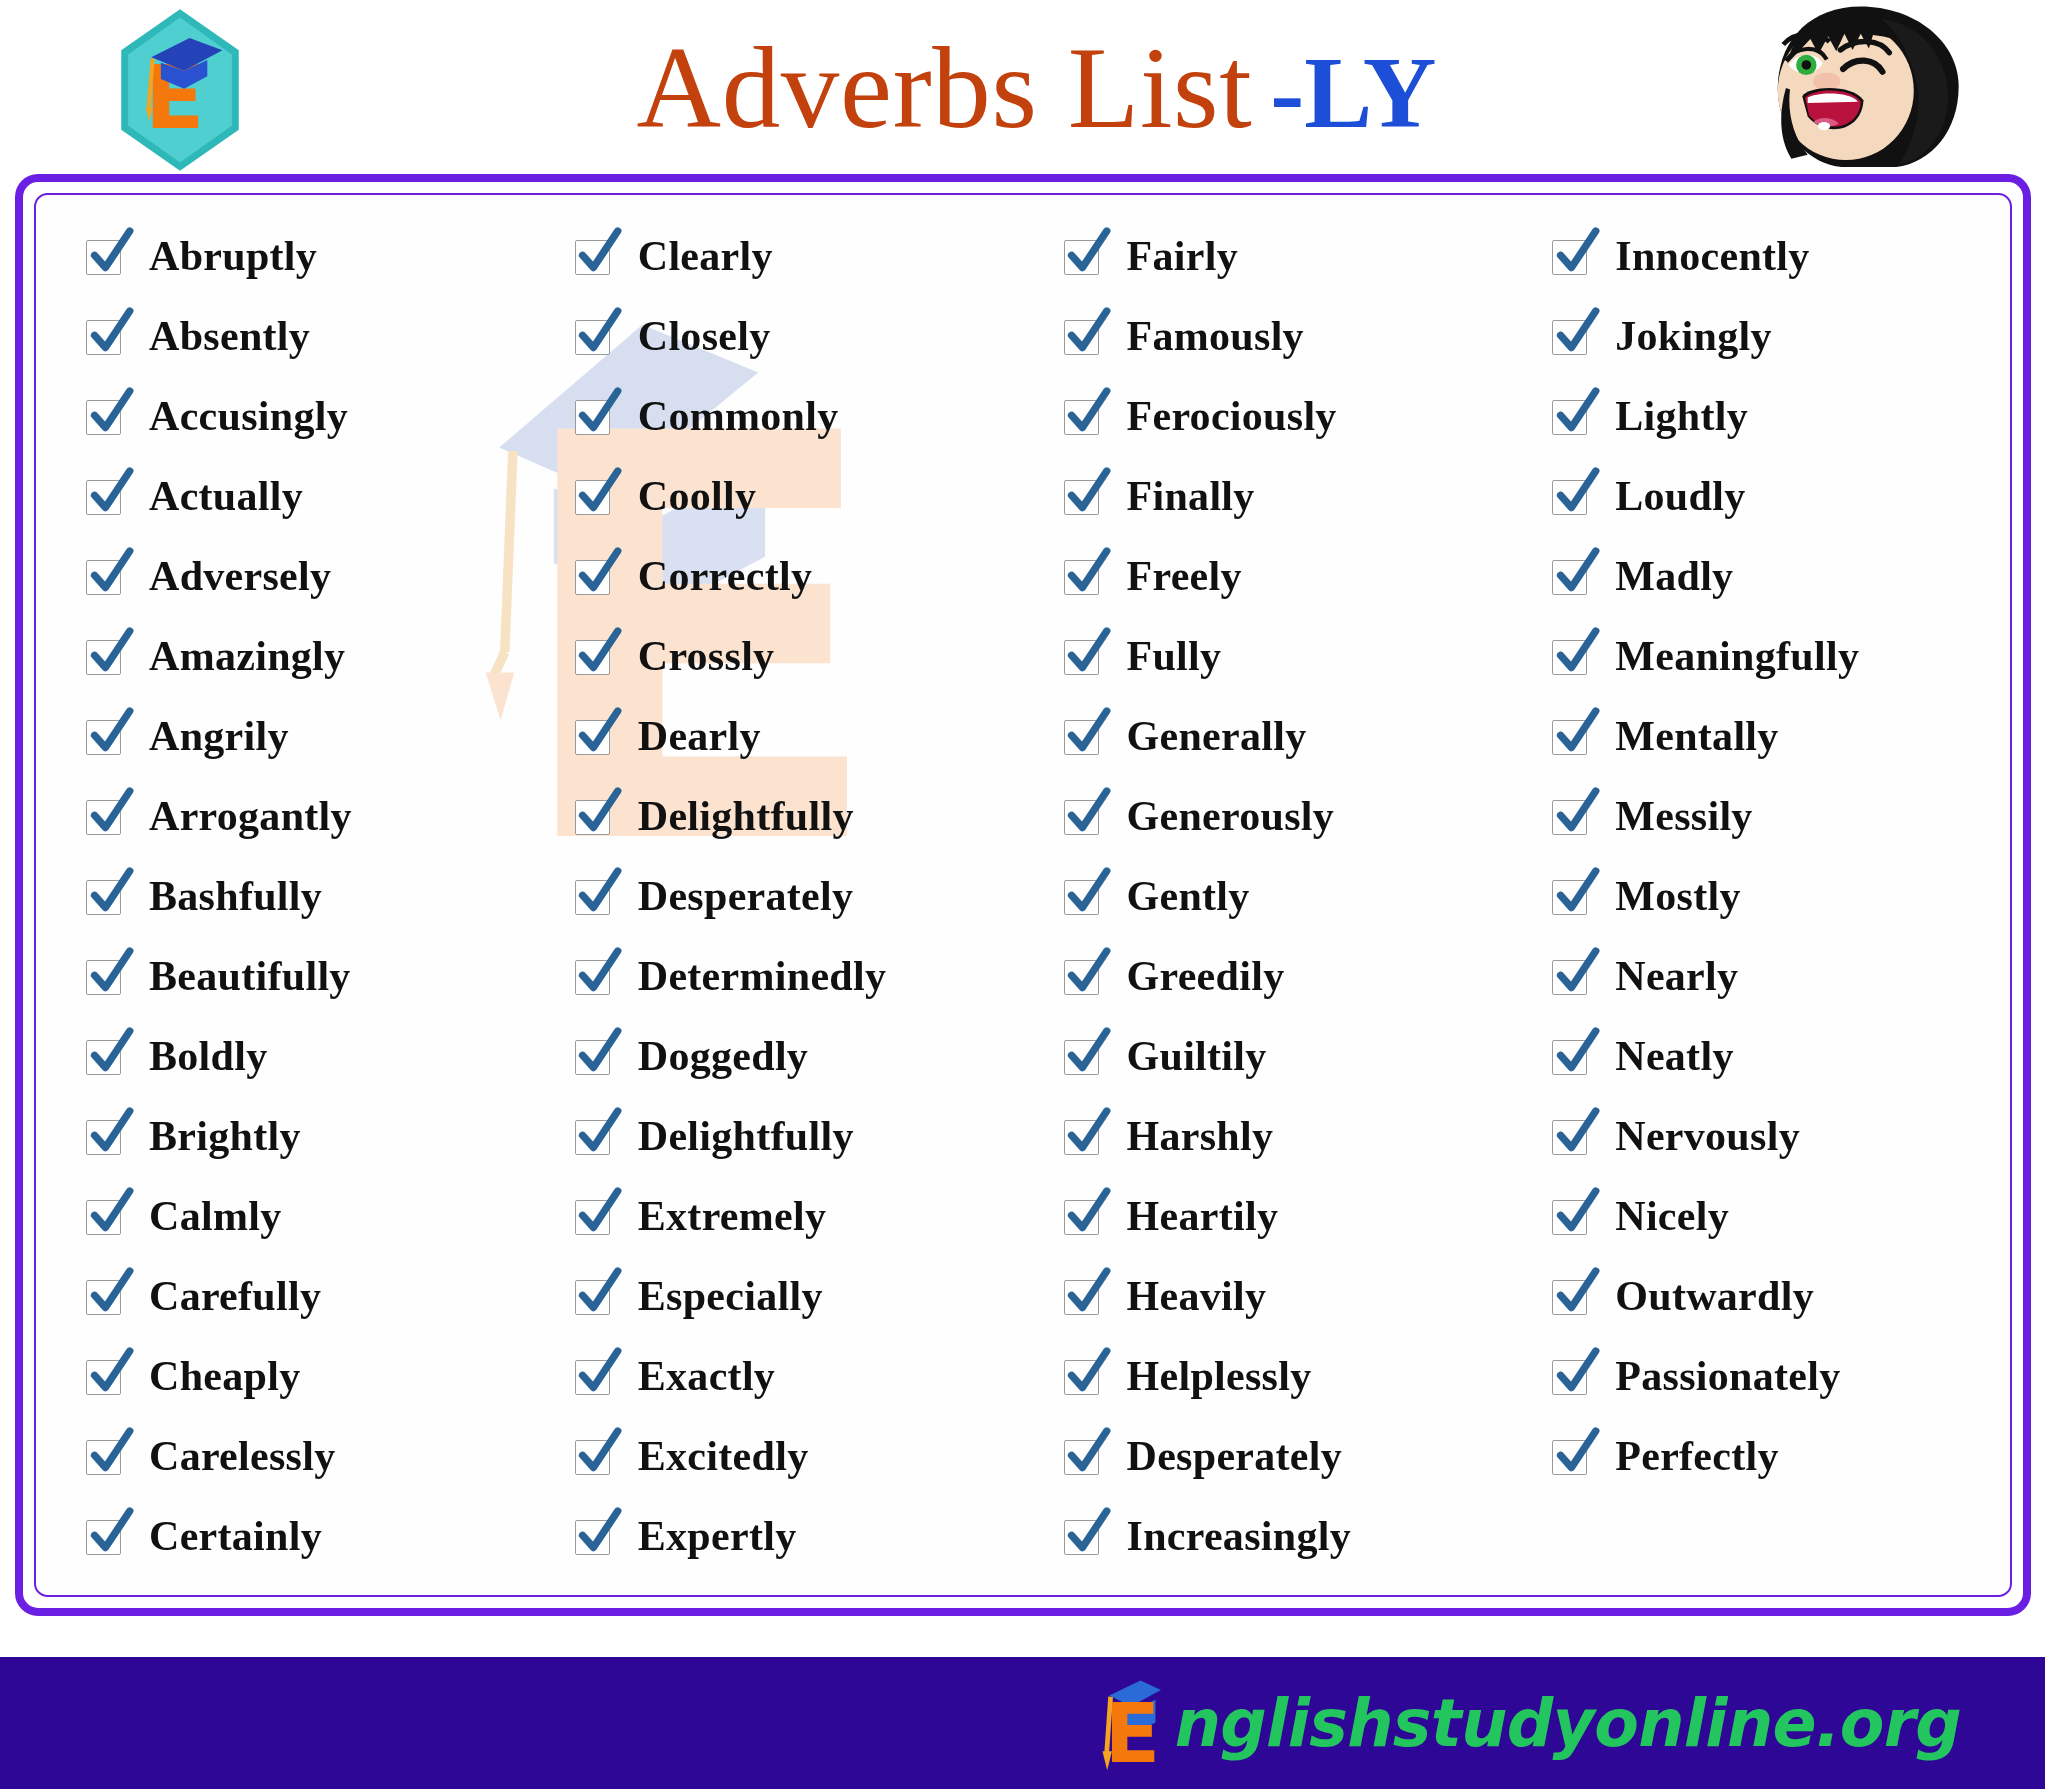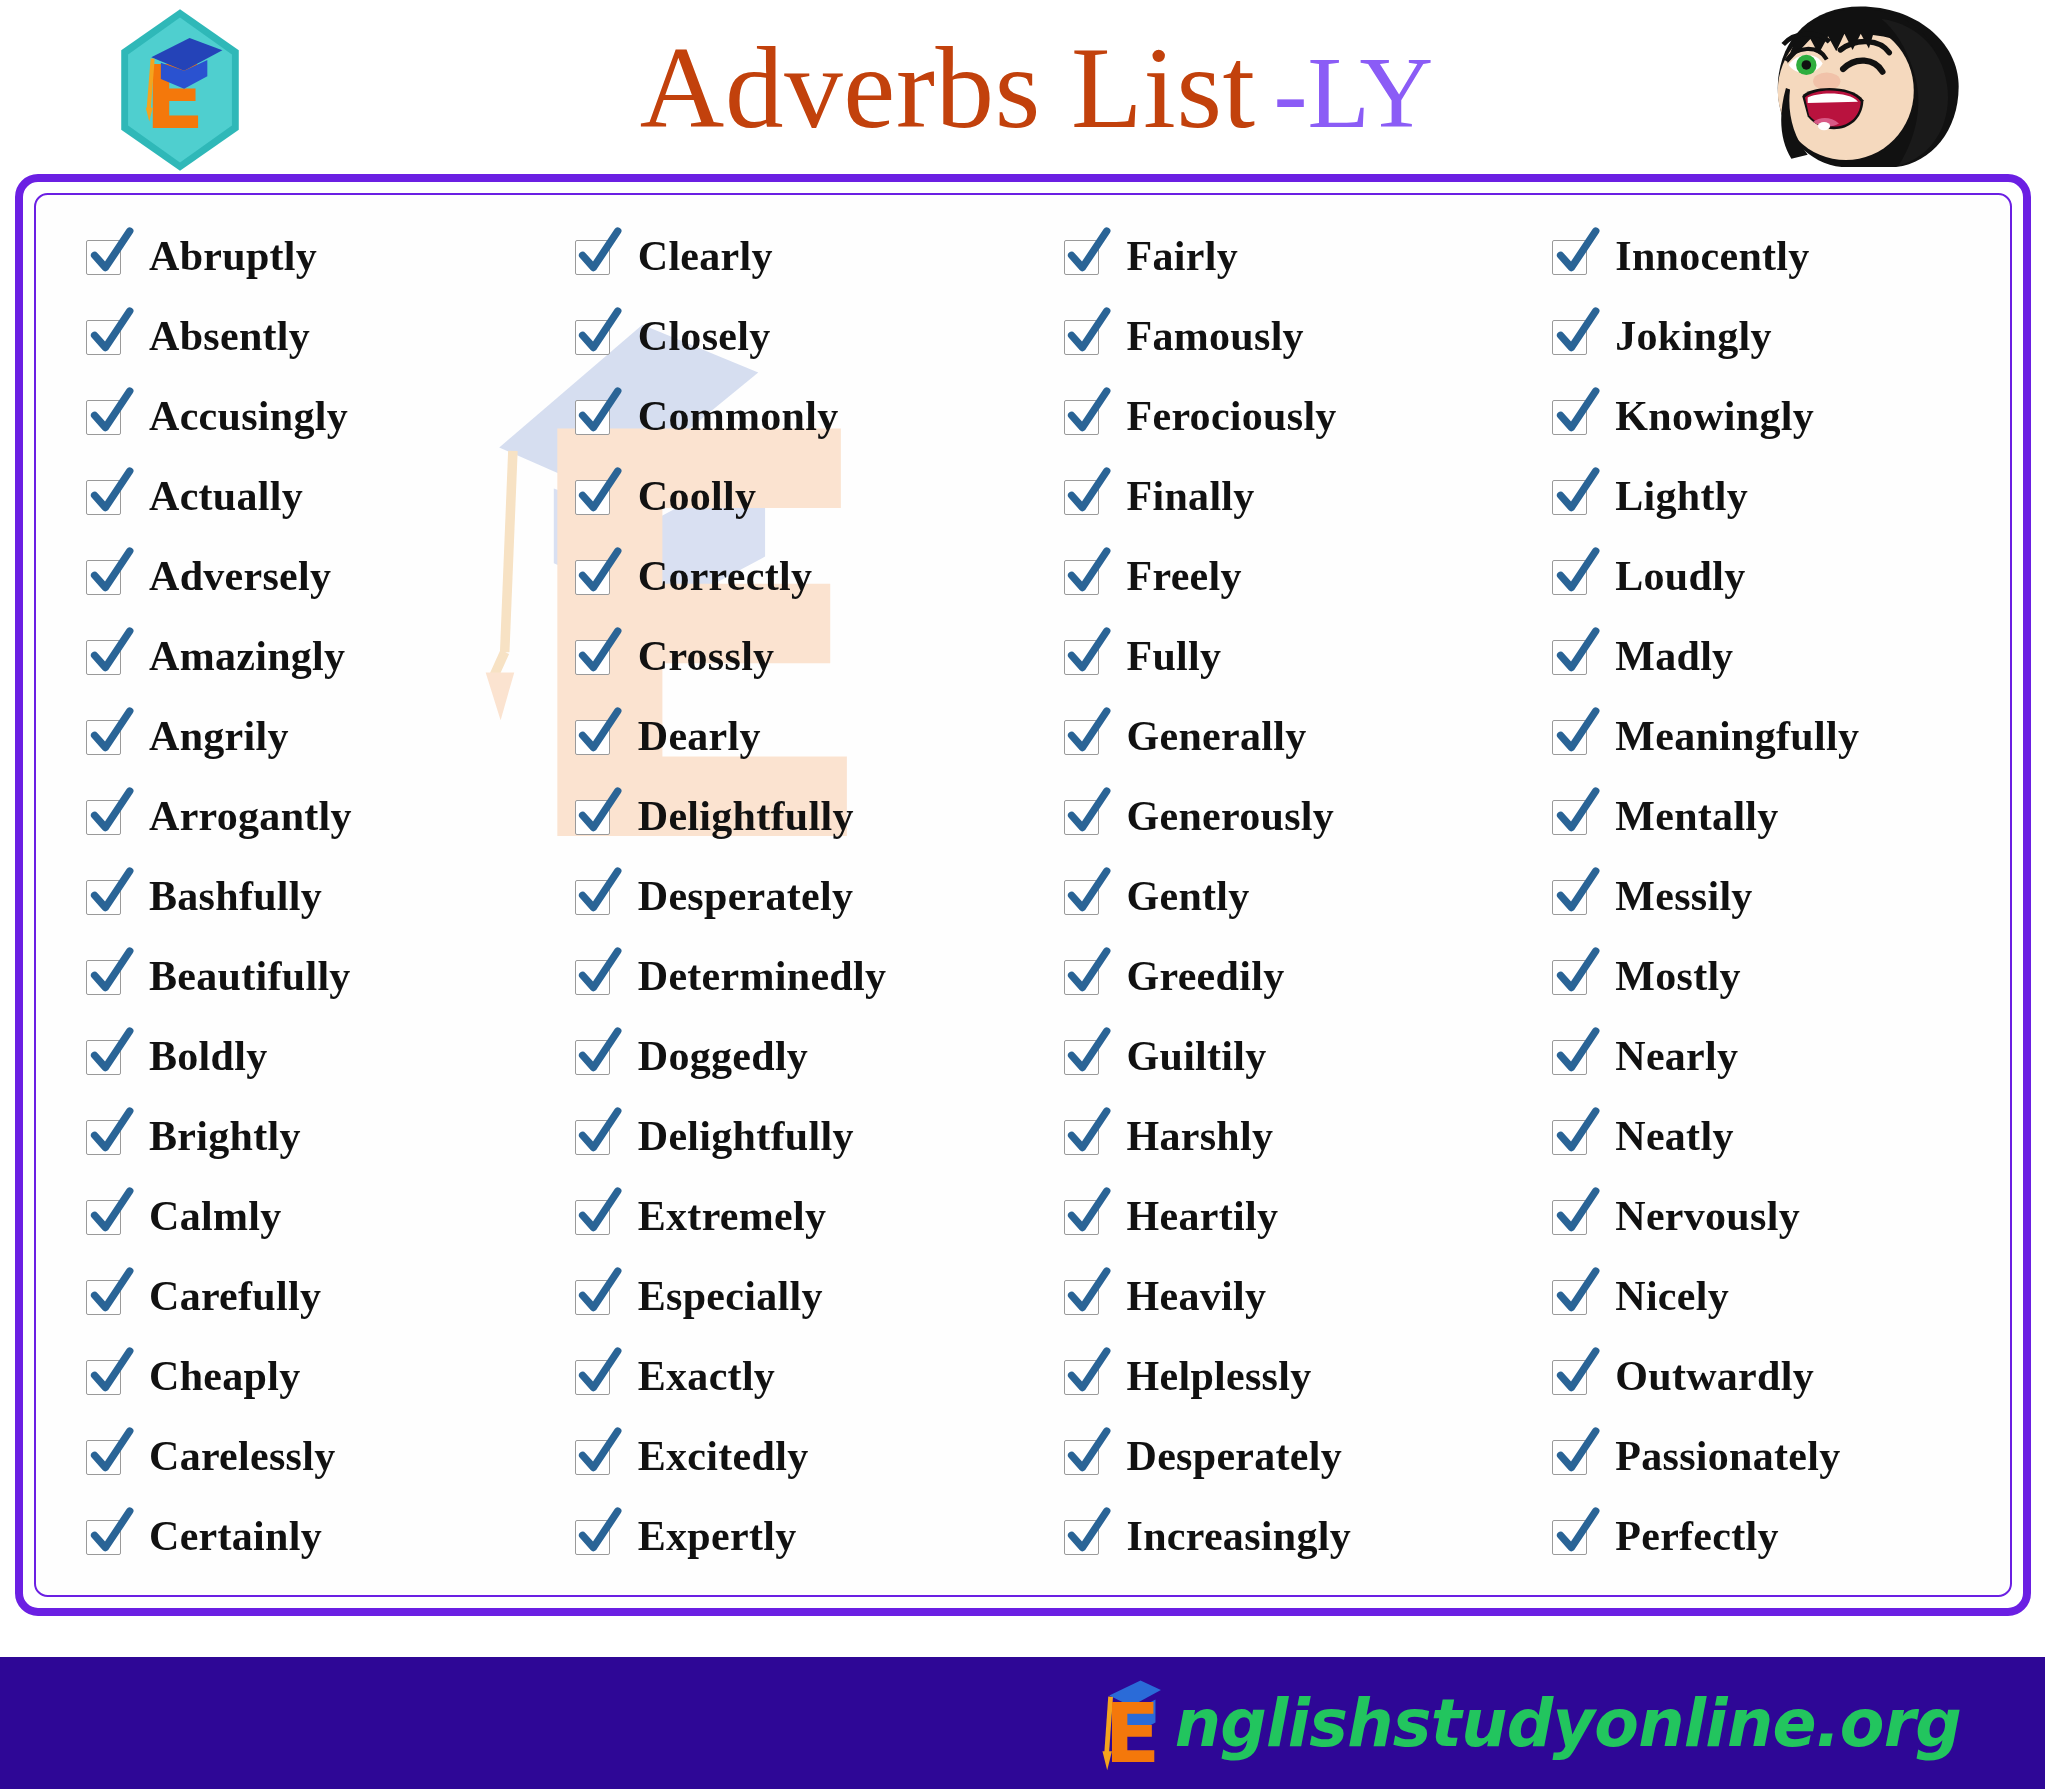--- a/index.html
+++ b/index.html
@@ -50,22 +50,22 @@
     font-family: "Liberation Serif", "DejaVu Serif", serif;
     font-size: 117px;
     font-weight: 400;
     color: #c2410c;
     letter-spacing: 0.7px;
     line-height: 1;
   }
   .title-suffix {
     font-family: "Liberation Serif", "DejaVu Serif", serif;
     font-size: 102px;
-    font-weight: 400;
-    color: #8b5cf6;
+    font-weight: 700;
+    color: #1d4ed8;
     line-height: 1;
     margin-left: 17.7px;
   }
   .avatar {
     position: absolute;
     right: 75px;
     top: 1.4px;
     width: 211px;
     height: 170px;
   }
@@ -758,29 +758,20 @@
             </span>
             <span class="word">Jokingly</span>
           </div>
         <div class="row">
             <span class="checkbox">
               <span class="box"></span>
               <svg viewBox="0 0 66 74">
                 <path d="M8 42 L24 60 L60 6" stroke="#2A6496" stroke-width="11" fill="none" stroke-linecap="round" stroke-linejoin="round"></path>
               </svg>
             </span>
-            <span class="word">Knowingly</span>
-          </div>
-        <div class="row">
-            <span class="checkbox">
-              <span class="box"></span>
-              <svg viewBox="0 0 66 74">
-                <path d="M8 42 L24 60 L60 6" stroke="#2A6496" stroke-width="11" fill="none" stroke-linecap="round" stroke-linejoin="round"></path>
-              </svg>
-            </span>
             <span class="word">Lightly</span>
           </div>
         <div class="row">
             <span class="checkbox">
               <span class="box"></span>
               <svg viewBox="0 0 66 74">
                 <path d="M8 42 L24 60 L60 6" stroke="#2A6496" stroke-width="11" fill="none" stroke-linecap="round" stroke-linejoin="round"></path>
               </svg>
             </span>
             <span class="word">Loudly</span>

